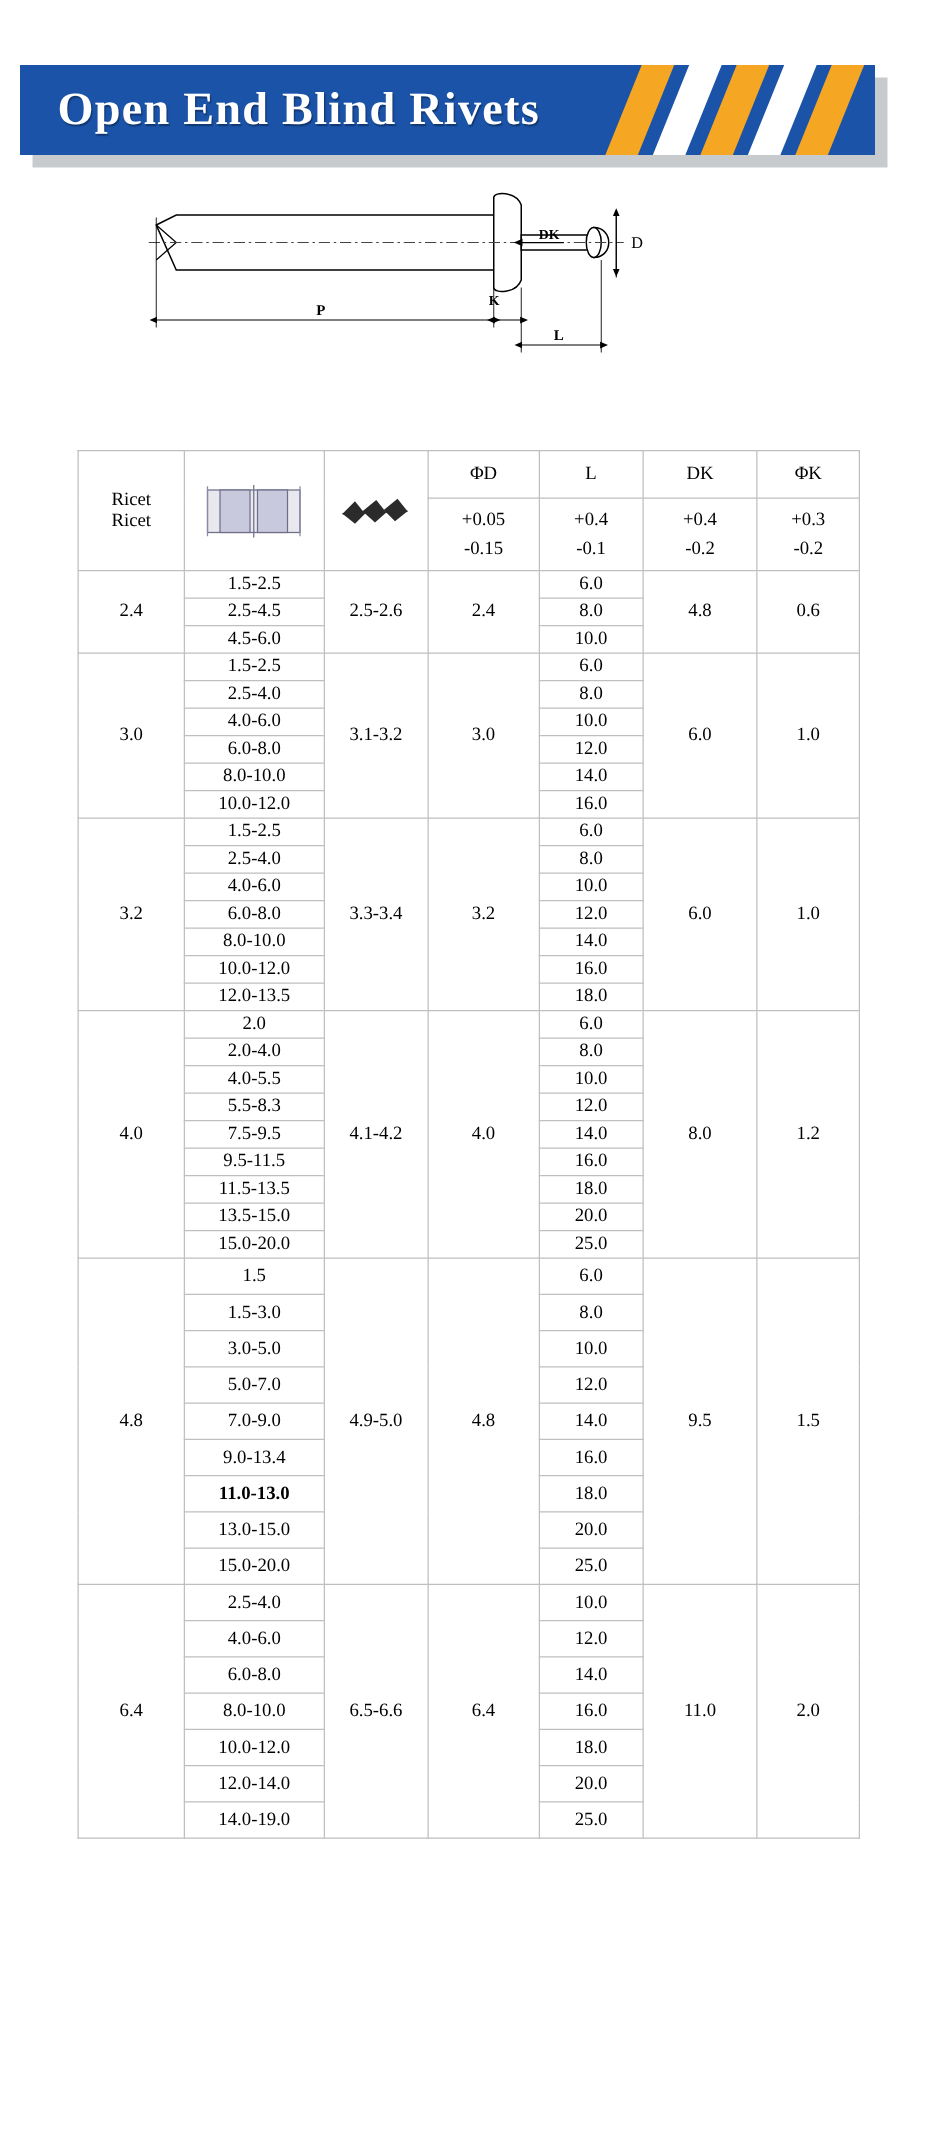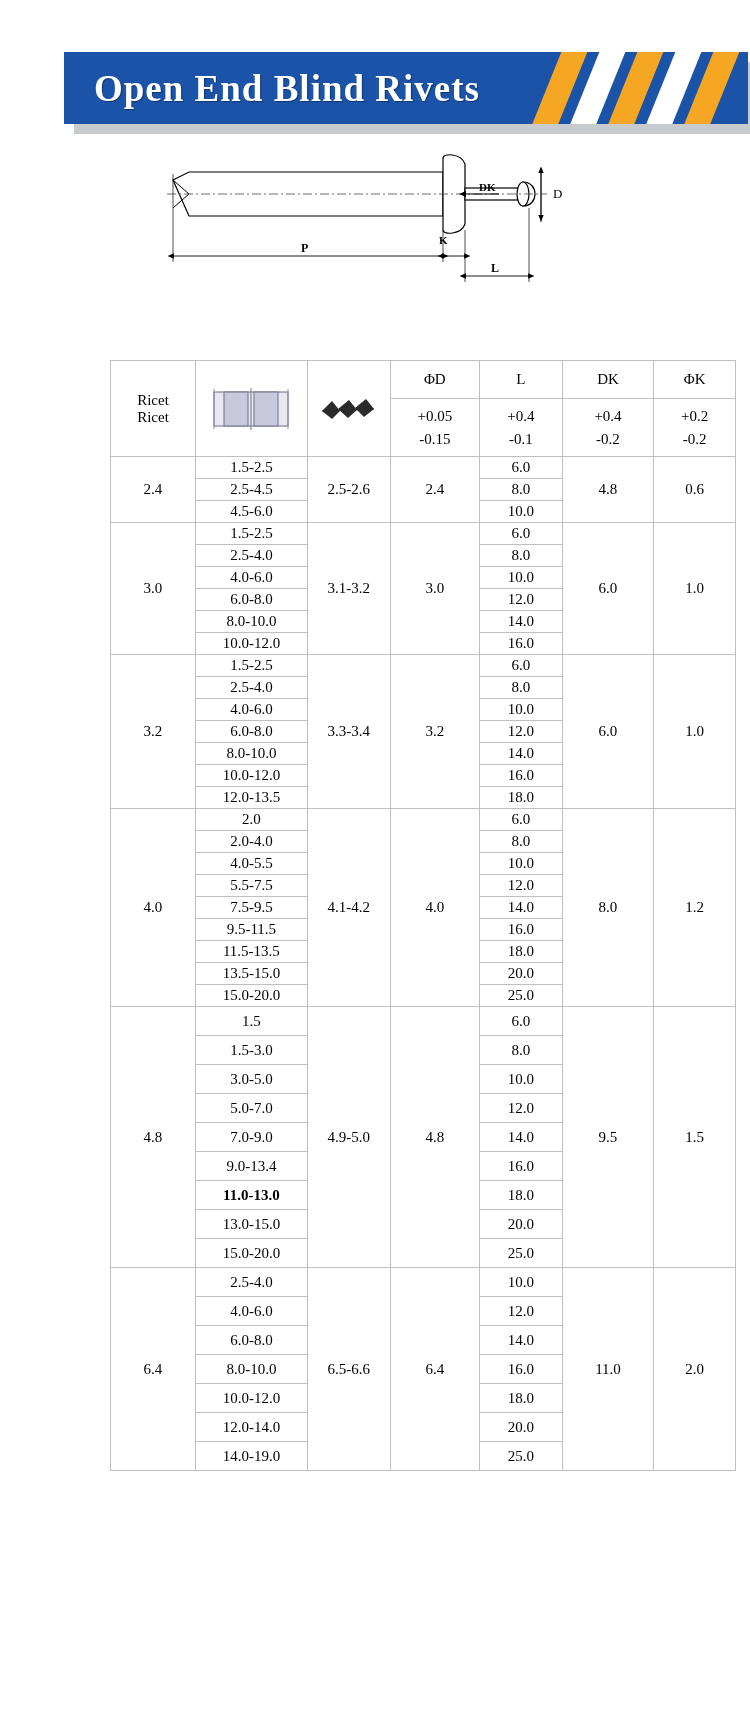--- a/index.html
+++ b/index.html
@@ -8,21 +8,20 @@
     width: 750px;
     background: #ffffff;
     font-family: "Liberation Serif", serif;
   }
   #page {
     position: relative;
     width: 750px;
     min-height: 1719px;
     background: #ffffff;
     overflow: hidden;
-    padding-left: 48px;
   }
 
   
   .banner-wrap {
     position: relative;
     width: 750px;
     height: 152px;
   }
   .banner {
     position: absolute;
@@ -240,21 +239,21 @@
           </td>
           <td class="tol">
             <div>+0.4</div>
             <div>-0.1</div>
           </td>
           <td class="tol">
             <div>+0.4</div>
             <div>-0.2</div>
           </td>
           <td class="tol">
-            <div>+0.2</div>
+            <div>+0.3</div>
             <div>-0.2</div>
           </td>
         </tr>
       </thead>
       <tbody id="spec-body">
           <tr>
             <td rowspan="3">2.4</td>
             <td class="rowcell" style="height: 22px;">1.5-2.5</td>
             <td rowspan="3">2.5-2.6</td>
             <td rowspan="3">2.4</td>
@@ -343,21 +342,21 @@
           </tr>
           <tr>
             <td class="rowcell" style="height: 22px;">2.0-4.0</td>
             <td class="rowcell" style="height: 22px;">8.0</td>
           </tr>
           <tr>
             <td class="rowcell" style="height: 22px;">4.0-5.5</td>
             <td class="rowcell" style="height: 22px;">10.0</td>
           </tr>
           <tr>
-            <td class="rowcell" style="height: 22px;">5.5-7.5</td>
+            <td class="rowcell" style="height: 22px;">5.5-8.3</td>
             <td class="rowcell" style="height: 22px;">12.0</td>
           </tr>
           <tr>
             <td class="rowcell" style="height: 22px;">7.5-9.5</td>
             <td class="rowcell" style="height: 22px;">14.0</td>
           </tr>
           <tr>
             <td class="rowcell" style="height: 22px;">9.5-11.5</td>
             <td class="rowcell" style="height: 22px;">16.0</td>
           </tr>

